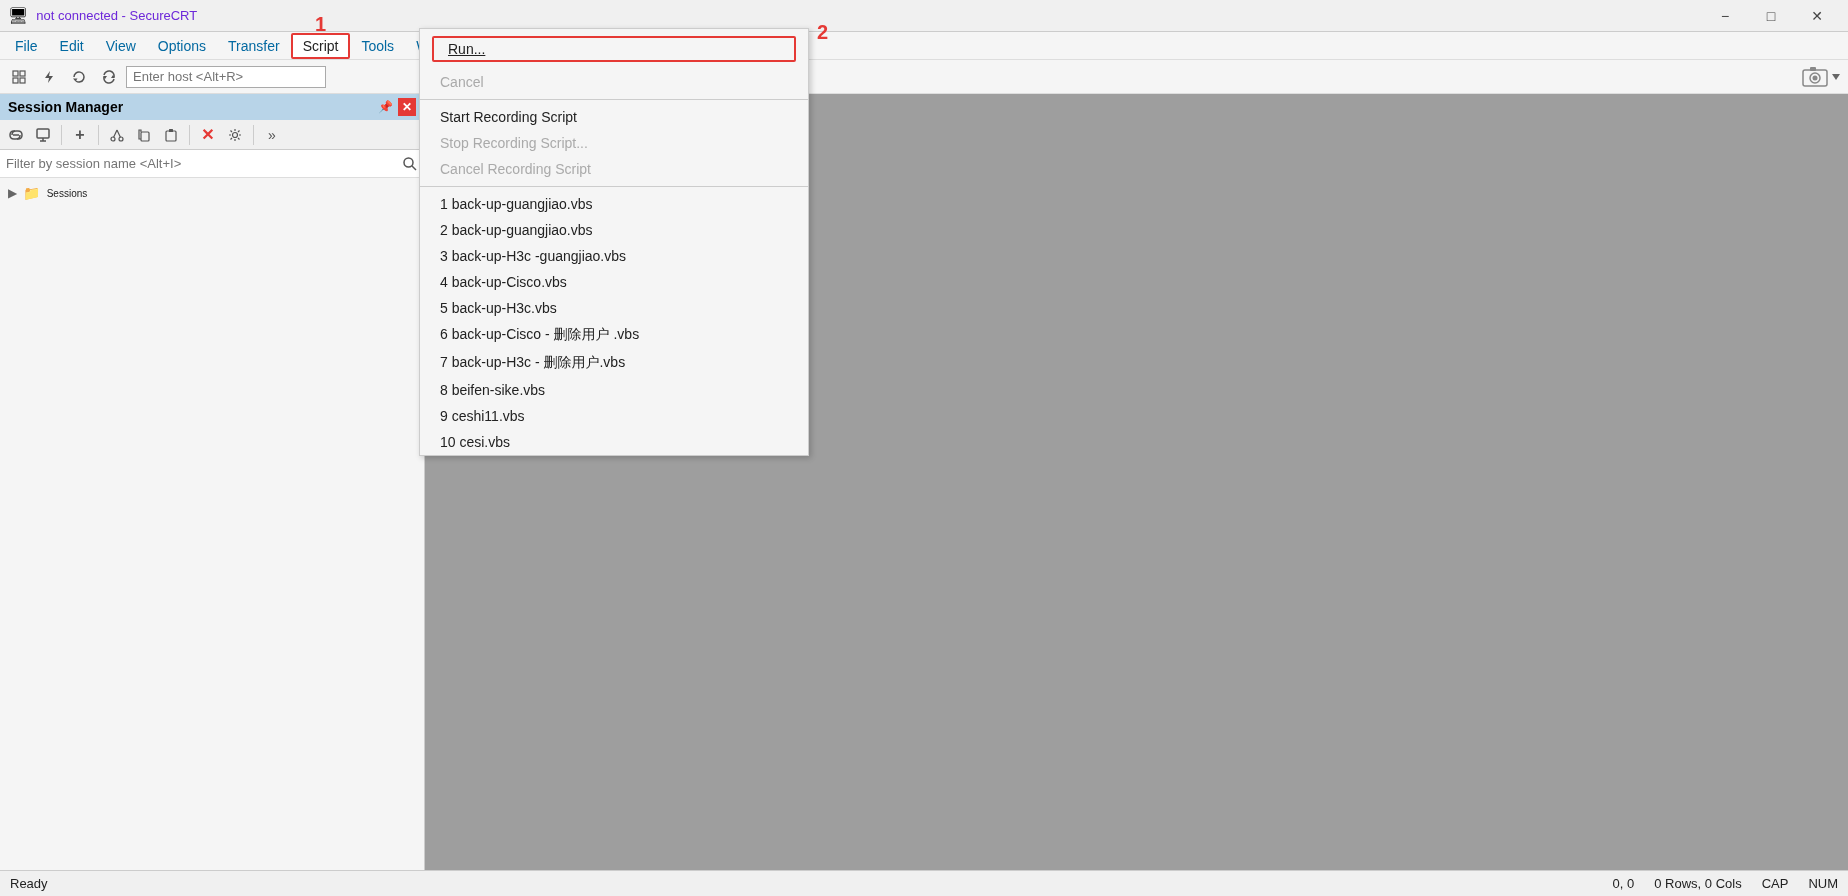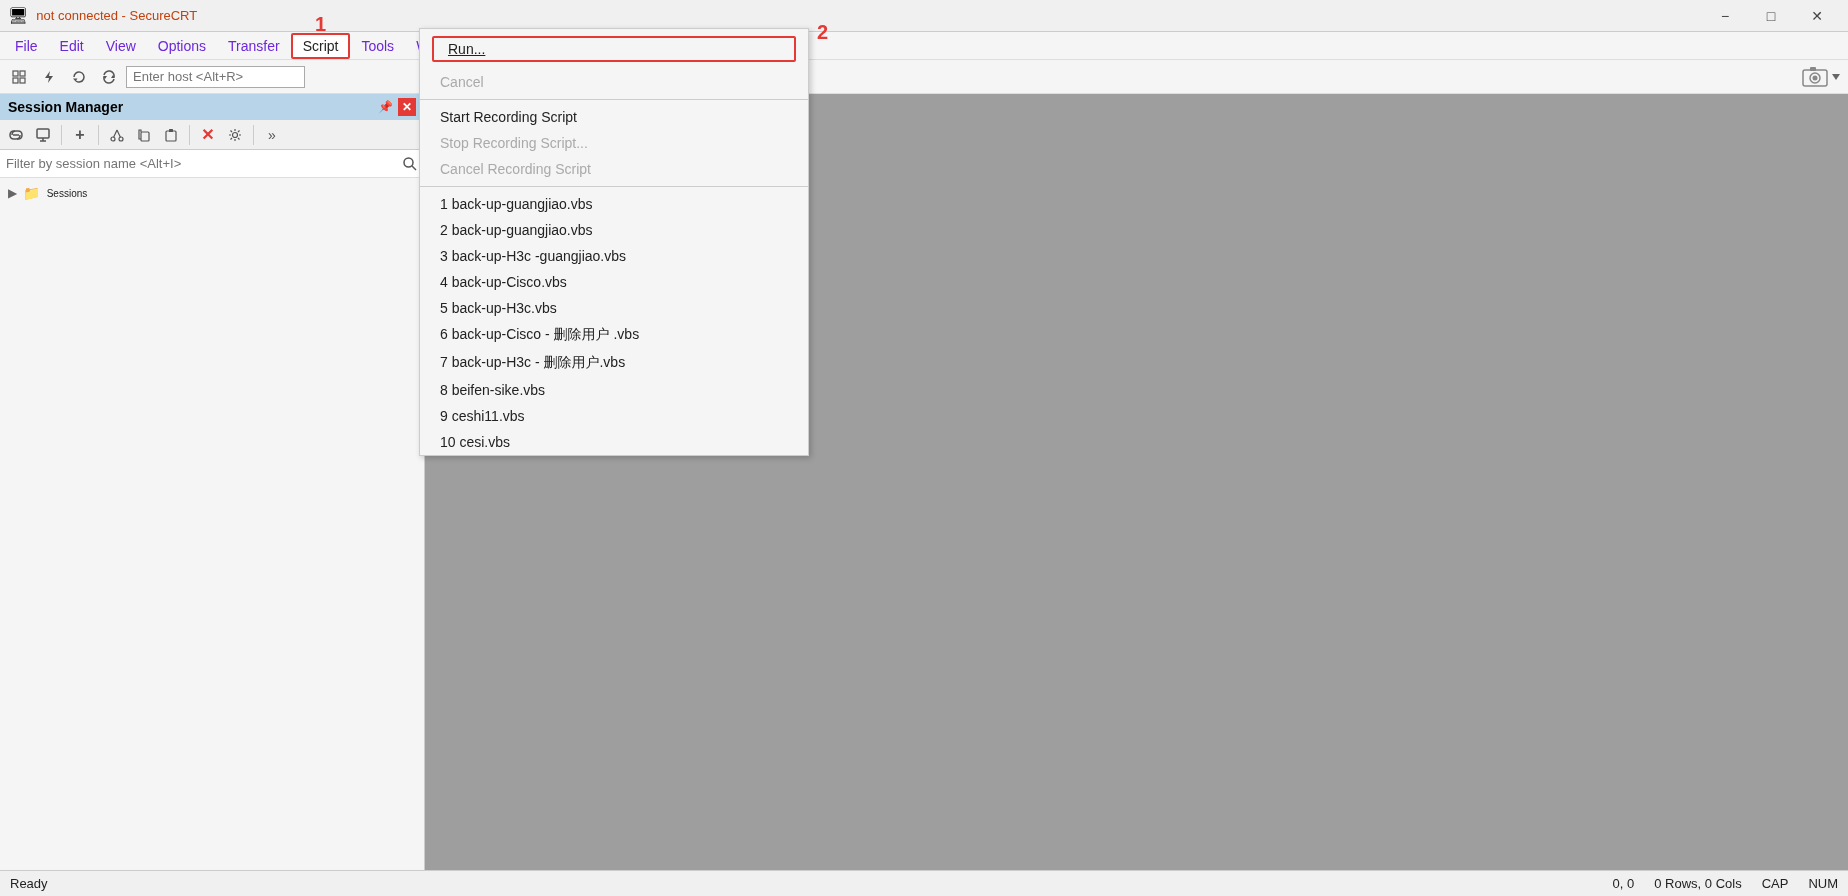--- a/index.html
+++ b/index.html
@@ -23,21 +23,21 @@
       padding: 0 8px;
       border-bottom: 1px solid #ccc;
     }
     #title-bar-left {
       display: flex;
       align-items: center;
       gap: 8px;
     }
     #title-text {
       font-size: 13px;
-      color: #c2410c;
+      color: #6d28d9;
     }
     #title-controls {
       display: flex;
       gap: 0;
     }
     .title-btn {
       width: 46px;
       height: 32px;
       border: none;
       background: transparent;
@@ -56,21 +56,21 @@
       background: #f5f5f5;
       height: 28px;
       padding: 0 4px;
       border-bottom: 1px solid #ddd;
       position: relative;
     }
     .menu-item {
       padding: 3px 10px;
       cursor: pointer;
       font-size: 14px;
-      color: #6d28d9;
+      color: #0369a1;
       border: 1px solid transparent;
       border-radius: 2px;
     }
     .menu-item.active {
       background: #fff;
       border: 2px solid #e53935;
       border-radius: 2px;
       color: #222;
     }
 
@@ -96,21 +96,21 @@
       font-size: 14px;
       border-radius: 2px;
     }
     .toolbar-separator {
       width: 1px;
       height: 20px;
       background: #ccc;
       margin: 0 3px;
     }
     #host-input {
-      width: 179px;
+      width: 200px;
       height: 22px;
       border: 1px solid #aaa;
       background: #fff;
       padding: 0 6px;
       font-size: 13px;
       color: #8b5cf6;
     }
     #camera-icon-area {
       margin-left: auto;
       display: flex;

